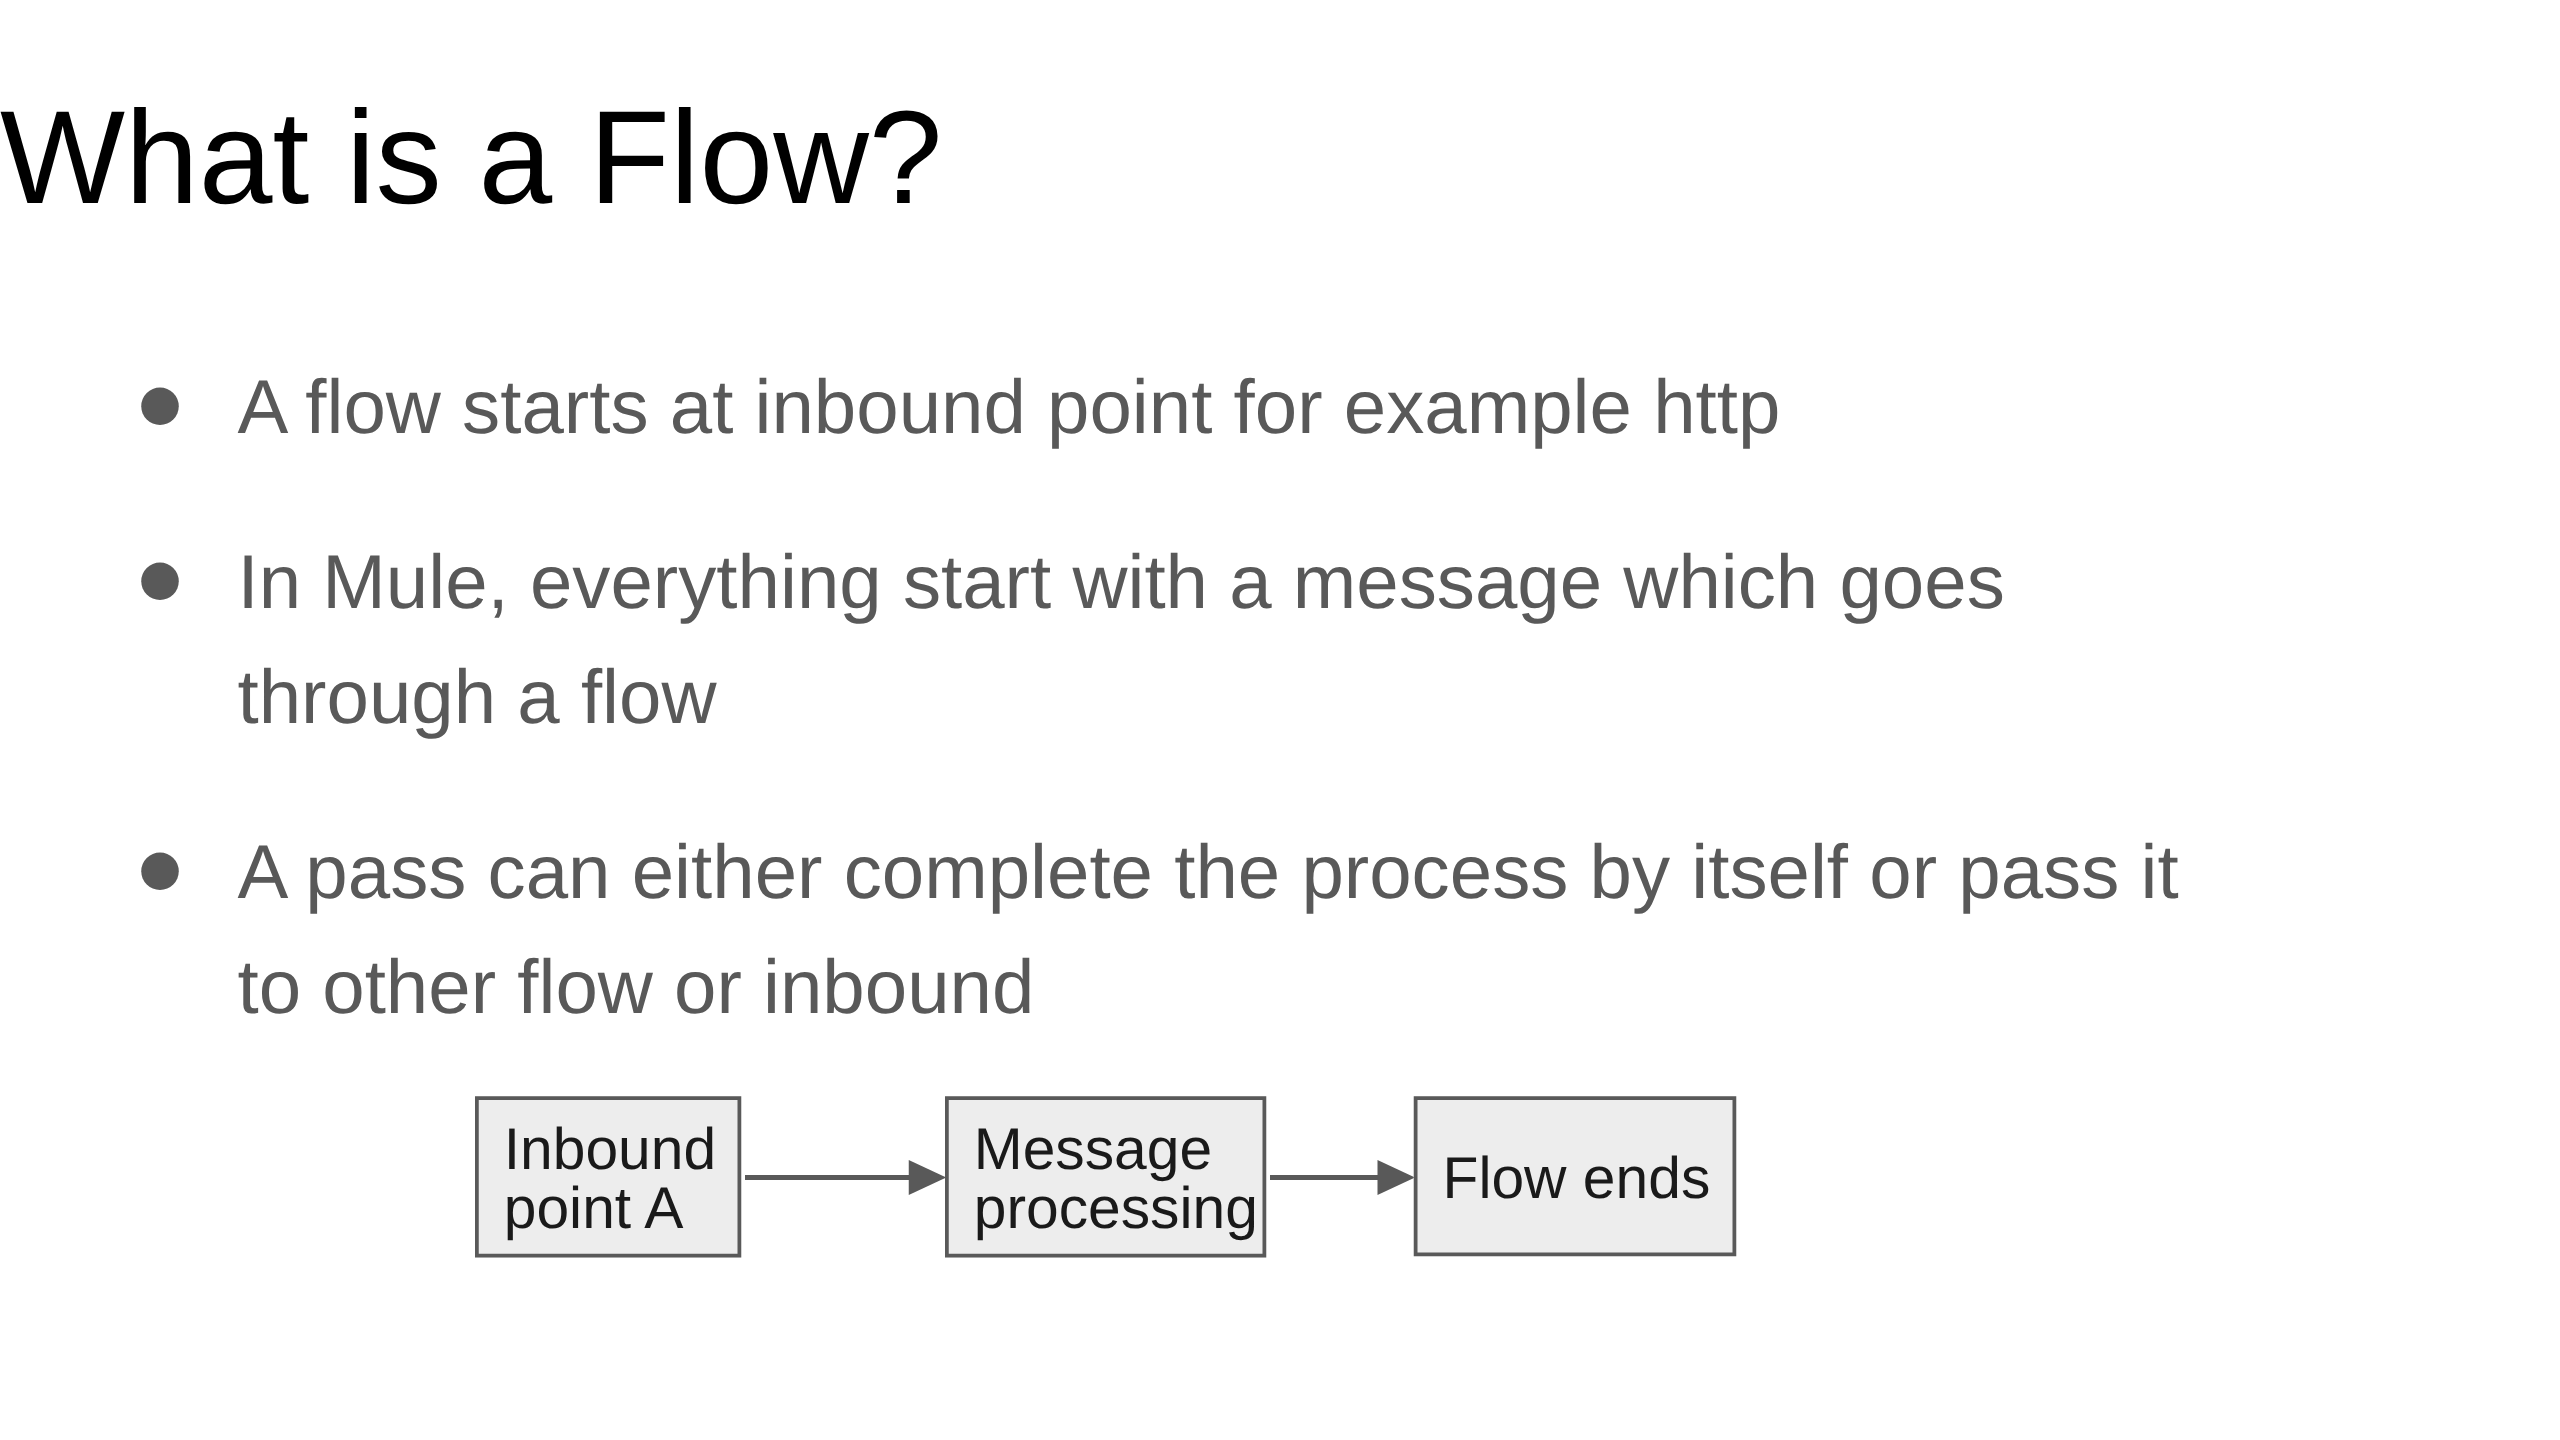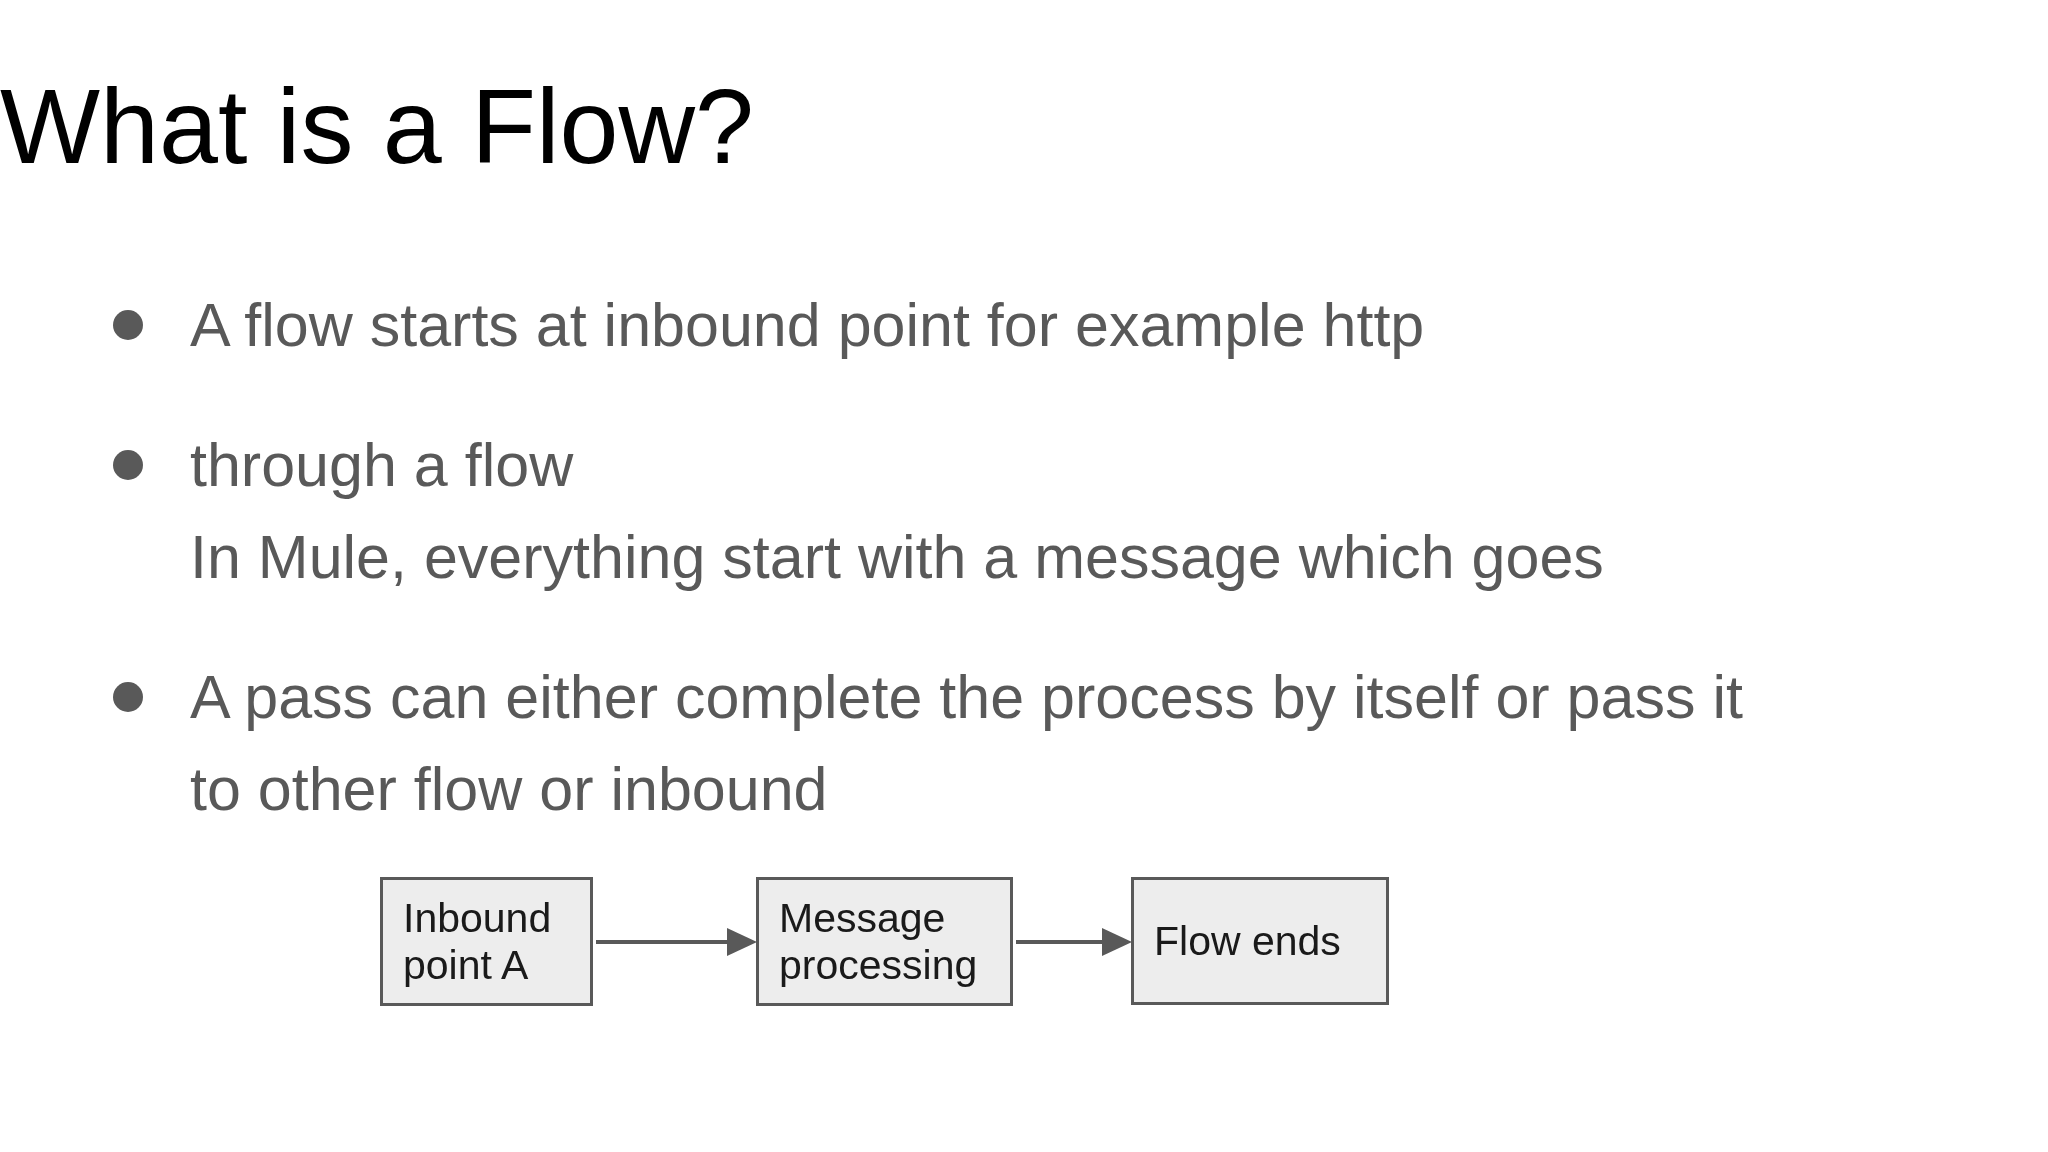--- a/index.html
+++ b/index.html
@@ -69,21 +69,21 @@
   }
   .flow-node {
     position: absolute;
     box-sizing: border-box;
     background: #ededed;
     border: 3px solid #595959;
     display: flex;
     align-items: center;
     padding-left: 20px;
     padding-right: 10px;
-    font-size: 41px;
+    font-size: 47px;
     line-height: 47px;
     color: #1a1a1a;
   }
   .node-inbound   { left: 380px;  top: 877px; width: 213px; height: 129px; }
   .node-message   { left: 756px;  top: 877px; width: 257px; height: 129px; }
   .node-flow-ends { left: 1131px; top: 877px; width: 258px; height: 128px; }
   .arrow-layer {
     position: absolute;
     left: 0;
     top: 0;
@@ -102,22 +102,22 @@
   <ul class="bullet-list">
     <li class="bullet-item">
       <span class="bullet-dot"></span>
       <div class="bullet-text">
         <span class="bullet-line">A flow starts at inbound point for example http</span>
       </div>
     </li>
     <li class="bullet-item">
       <span class="bullet-dot"></span>
       <div class="bullet-text">
+        <span class="bullet-line">In Mule, everything start with a message which goes</span>
         <span class="bullet-line">through a flow</span>
-        <span class="bullet-line">In Mule, everything start with a message which goes</span>
       </div>
     </li>
     <li class="bullet-item">
       <span class="bullet-dot"></span>
       <div class="bullet-text">
         <span class="bullet-line">A pass can either complete the process by itself or pass it</span>
         <span class="bullet-line">to other flow or inbound</span>
       </div>
     </li>
   </ul>

